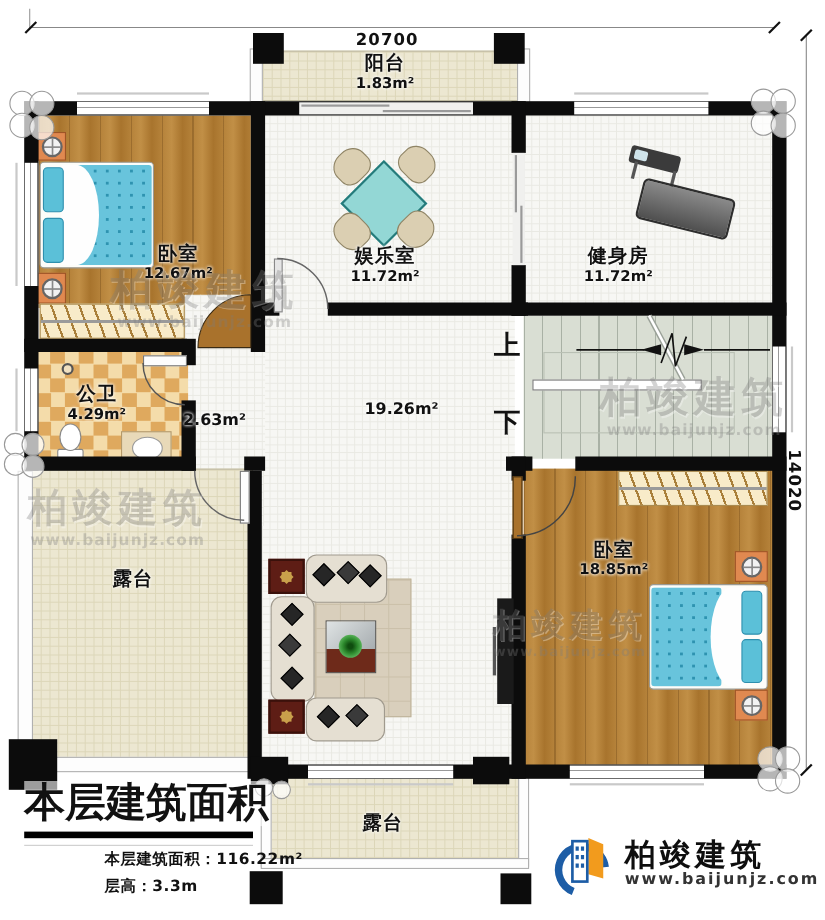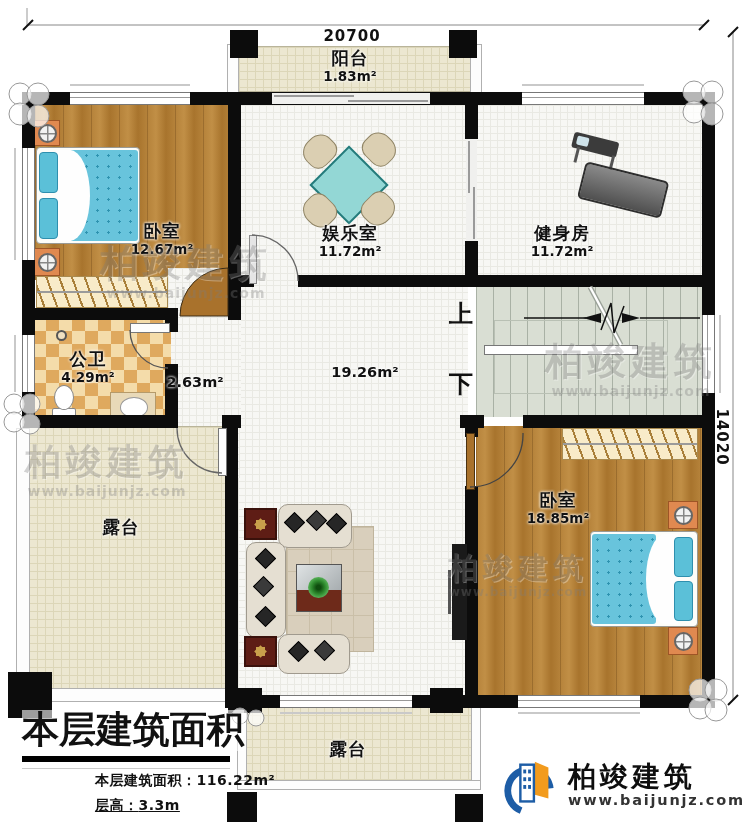--- a/index.html
+++ b/index.html
@@ -380,21 +380,21 @@
   </div>
 
   <div class="title-row">
     <span class="title-cn">本层建筑面积</span>
   </div>
   <div class="title-underline"></div>
   <div class="title-thinline"></div>
   <div class="tb-line" style="top:772px;">
     <span>本层建筑面积：</span><span>116.22m²</span>
   </div>
-  <div class="tb-line" style="top:797px;text-decoration:underline;">
+  <div class="tb-line" style="top:797px;">
     <span>层高：</span><span>3.3m</span>
   </div>
 
   <div class="logo">
     <svg width="58" height="66" viewBox="0 0 60 68">
       <circle cx="28" cy="40" r="22" fill="none" stroke="#1d5da6" stroke-width="7" stroke-dasharray="92 200" transform="rotate(112 28 40)"></circle>
       <polygon points="34,10 48,16 48,48 34,44" fill="#f29b1d"></polygon>
       <rect x="19" y="13" width="14" height="38" fill="#ffffff" stroke="#1d5da6" stroke-width="2.5"></rect>
       <rect x="22" y="18" width="3" height="4" fill="#1d5da6"></rect>
         <rect x="27" y="18" width="3" height="4" fill="#1d5da6"></rect>

